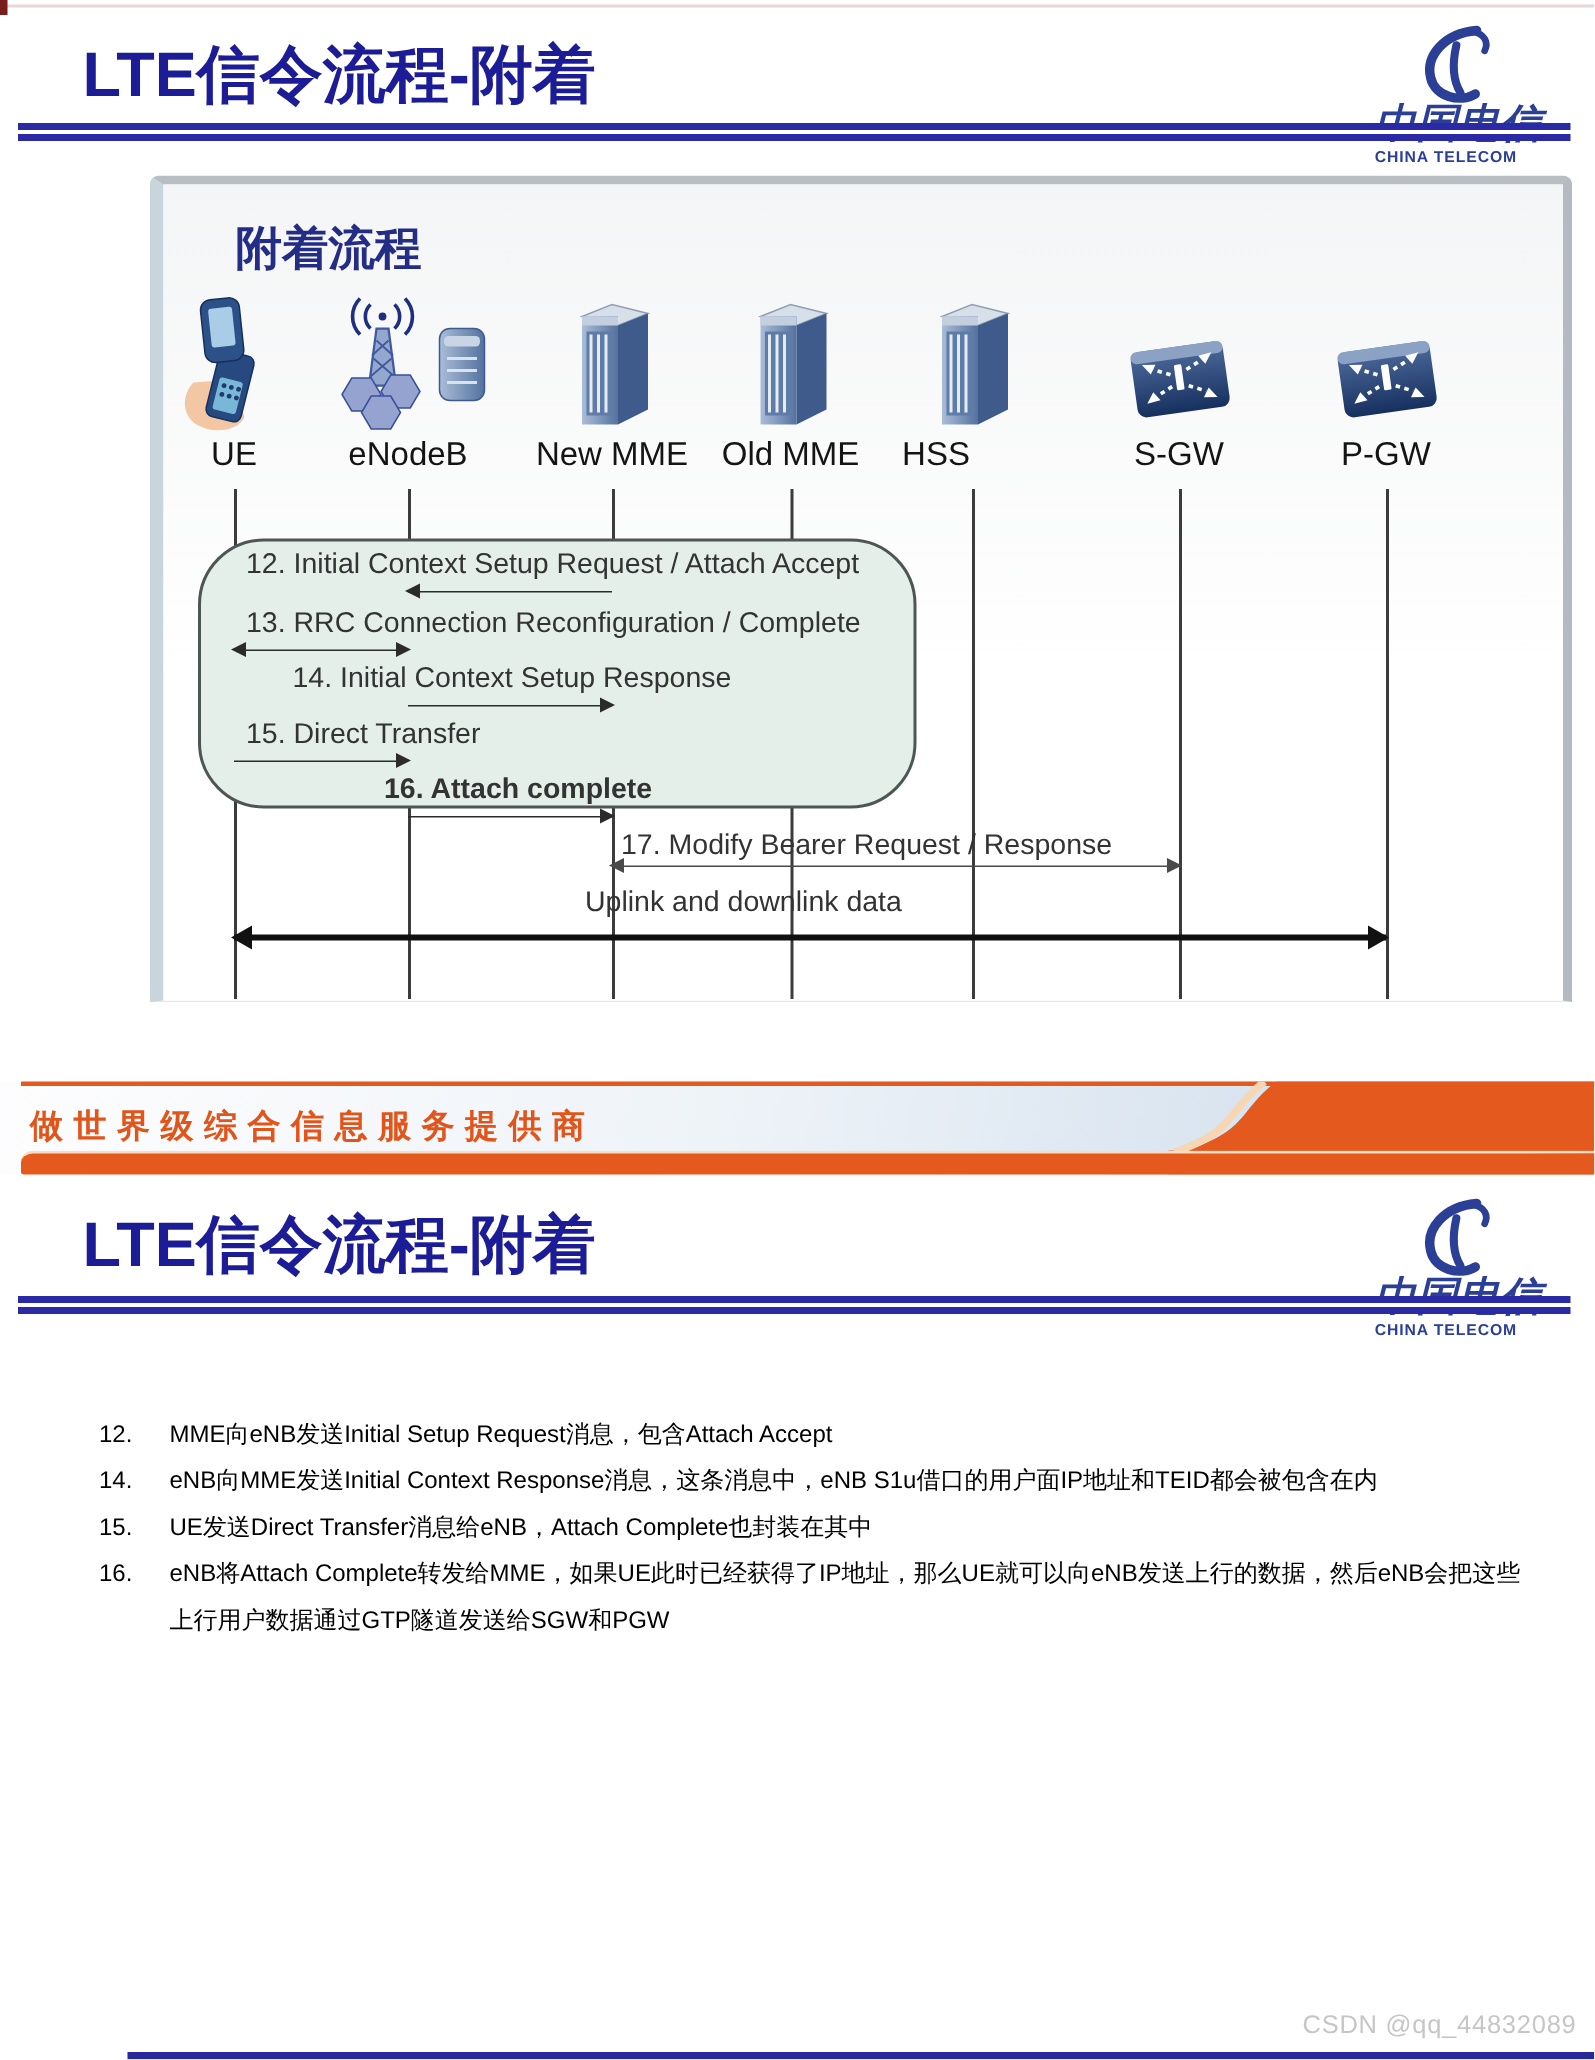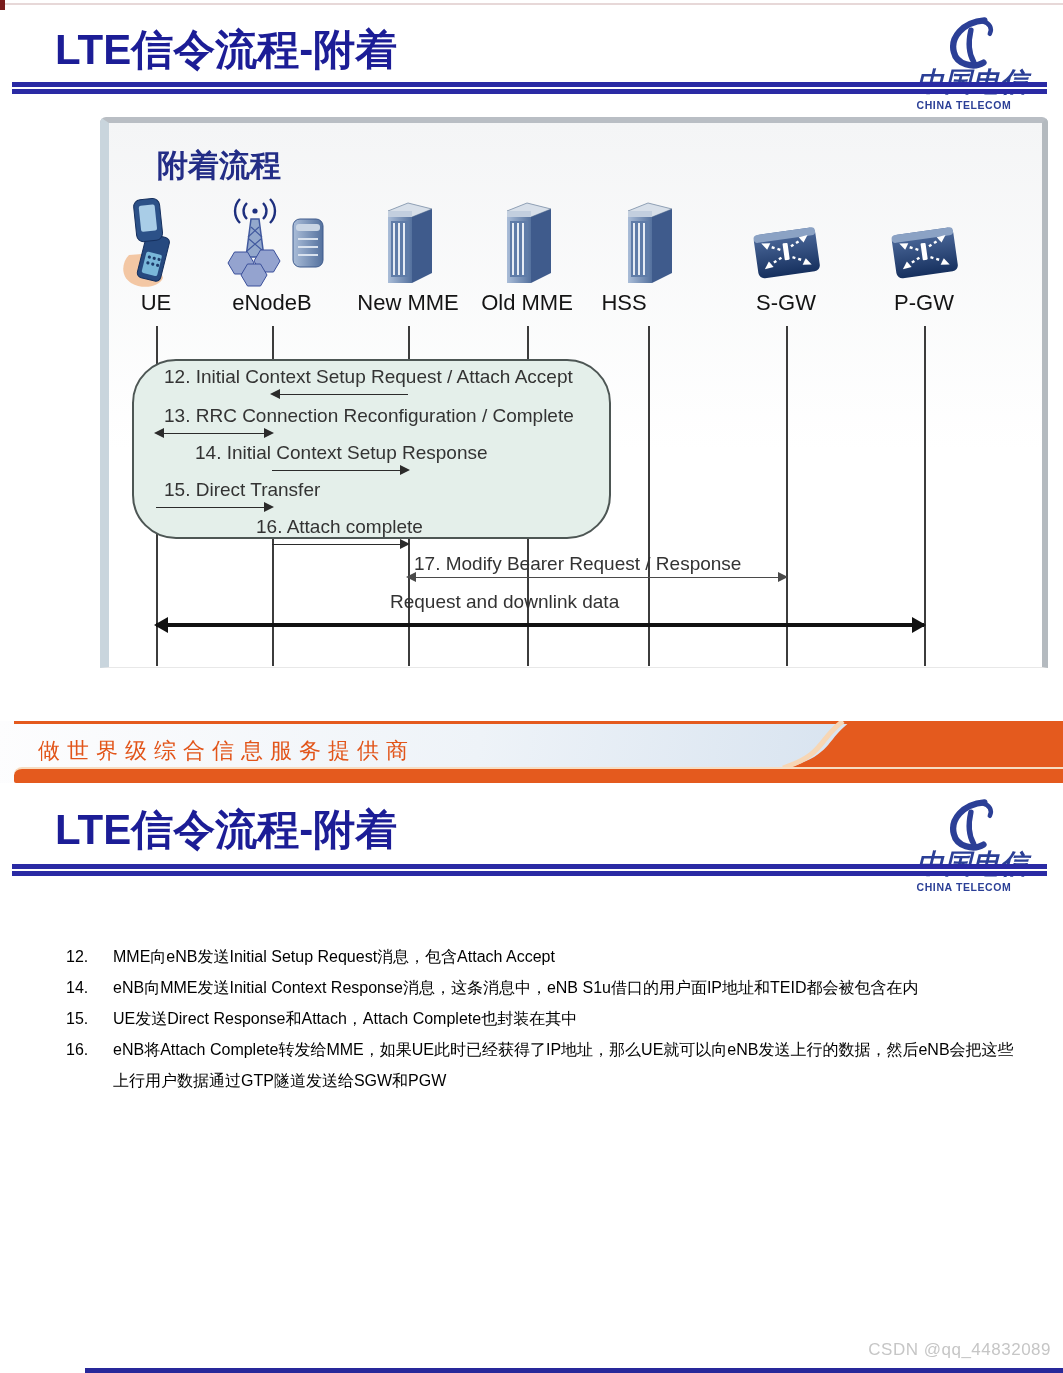--- a/index.html
+++ b/index.html
@@ -48,21 +48,21 @@
   .arrow.thick .ah.left  { border-width:8px 14px 8px 0; top:-10px; border-right-color:#111; }
   .arrow.thick .ah.right { border-width:8px 0 8px 14px; top:-10px; border-left-color:#111; }
 
   
   .banner { position:absolute; left:0; top:721px; width:1063px; height:62px;
             background:linear-gradient(100deg,#fdfdfe 0%, #eef3f8 45%, #d9e4f0 78%); }
   .banner .hairline { position:absolute; top:0; left:14px; right:0; height:3px; background:#e45a1e; }
   .banner .strip { position:absolute; bottom:0; left:14px; right:0; height:16px; background:#e45a1e;
                    border-radius:8px 0 0 2px; border-top:2px solid #f7ddc2; }
   .banner .swoosh { position:absolute; top:0; right:0; width:330px; height:62px; }
-  .banner .slogan { position:absolute; left:38px; top:15px; font-size:22px; font-weight:400;
+  .banner .slogan { position:absolute; left:20px; top:15px; font-size:22px; font-weight:700;
                     color:#e2551a; letter-spacing:7px; white-space:nowrap; }
 
   
   .list { position:absolute; left:66px; top:941px; width:952px; font-size:16px; line-height:31px; color:#000; }
   .li { display:flex; }
   .li .num { flex:0 0 47px; }
   .li .txt { flex:1; }
 
   .watermark { position:absolute; top:1340px; right:12px; font-size:17px; color:#c6c6c6; letter-spacing:0.5px; }
 </style>
@@ -261,32 +261,32 @@
       <div class="msg-label" style="left:86px; top:319px;">14. Initial Context Setup Response</div>
       <div class="arrow" style="left:163px; top:347px; width:136px;">
           <span class="ah right"></span>
         </div>
 
       <div class="msg-label" style="left:55px; top:356px;">15. Direct Transfer</div>
       <div class="arrow" style="left:47px; top:384px; width:116px;">
           <span class="ah right"></span>
         </div>
 
-      <div class="msg-label" style="left:147px; top:393px;">16. Attach complete</div>
+      <div class="msg-label" style="left:147px; top:393px;font-weight:bold;">16. Attach complete</div>
       <div class="arrow" style="left:163px; top:421px; width:136px;">
           <span class="ah right"></span>
         </div>
 
       <div class="msg-label" style="left:305px; top:430px;">17. Modify Bearer Request / Response</div>
       <div class="arrow gray" style="left:299px; top:454px; width:378px;">
           <span class="ah left"></span>
           <span class="ah right"></span>
         </div>
 
-      <div class="msg-label" style="left:281px; top:468px;">Request and downlink data</div>
+      <div class="msg-label" style="left:281px; top:468px;">Uplink and downlink data</div>
       <div class="arrow thick" style="left:47px; top:500px; width:768px;">
           <span class="ah left"></span>
           <span class="ah right"></span>
         </div>
     </div>
   </div>
 
   <div class="banner">
     <div class="hairline"></div>
     <svg class="swoosh" viewBox="0 0 330 62" preserveAspectRatio="none">
@@ -317,21 +317,21 @@
     <div class="li">
       <span class="num">12.</span>
       <span class="txt">MME向eNB发送Initial Setup Request消息，包含Attach Accept</span>
     </div>
     <div class="li">
       <span class="num">14.</span>
       <span class="txt">eNB向MME发送Initial Context Response消息，这条消息中，eNB S1u借口的用户面IP地址和TEID都会被包含在内</span>
     </div>
     <div class="li">
       <span class="num">15.</span>
-      <span class="txt">UE发送Direct Response和Attach，Attach Complete也封装在其中</span>
+      <span class="txt">UE发送Direct Transfer消息给eNB，Attach Complete也封装在其中</span>
     </div>
     <div class="li">
       <span class="num">16.</span>
       <span class="txt">eNB将Attach Complete转发给MME，如果UE此时已经获得了IP地址，那么UE就可以向eNB发送上行的数据，然后eNB会把这些上行用户数据通过GTP隧道发送给SGW和PGW</span>
     </div>
   </div>
 
   <div class="watermark">CSDN @qq_44832089</div>
   <div class="bottom-bar"></div>
 </div>

